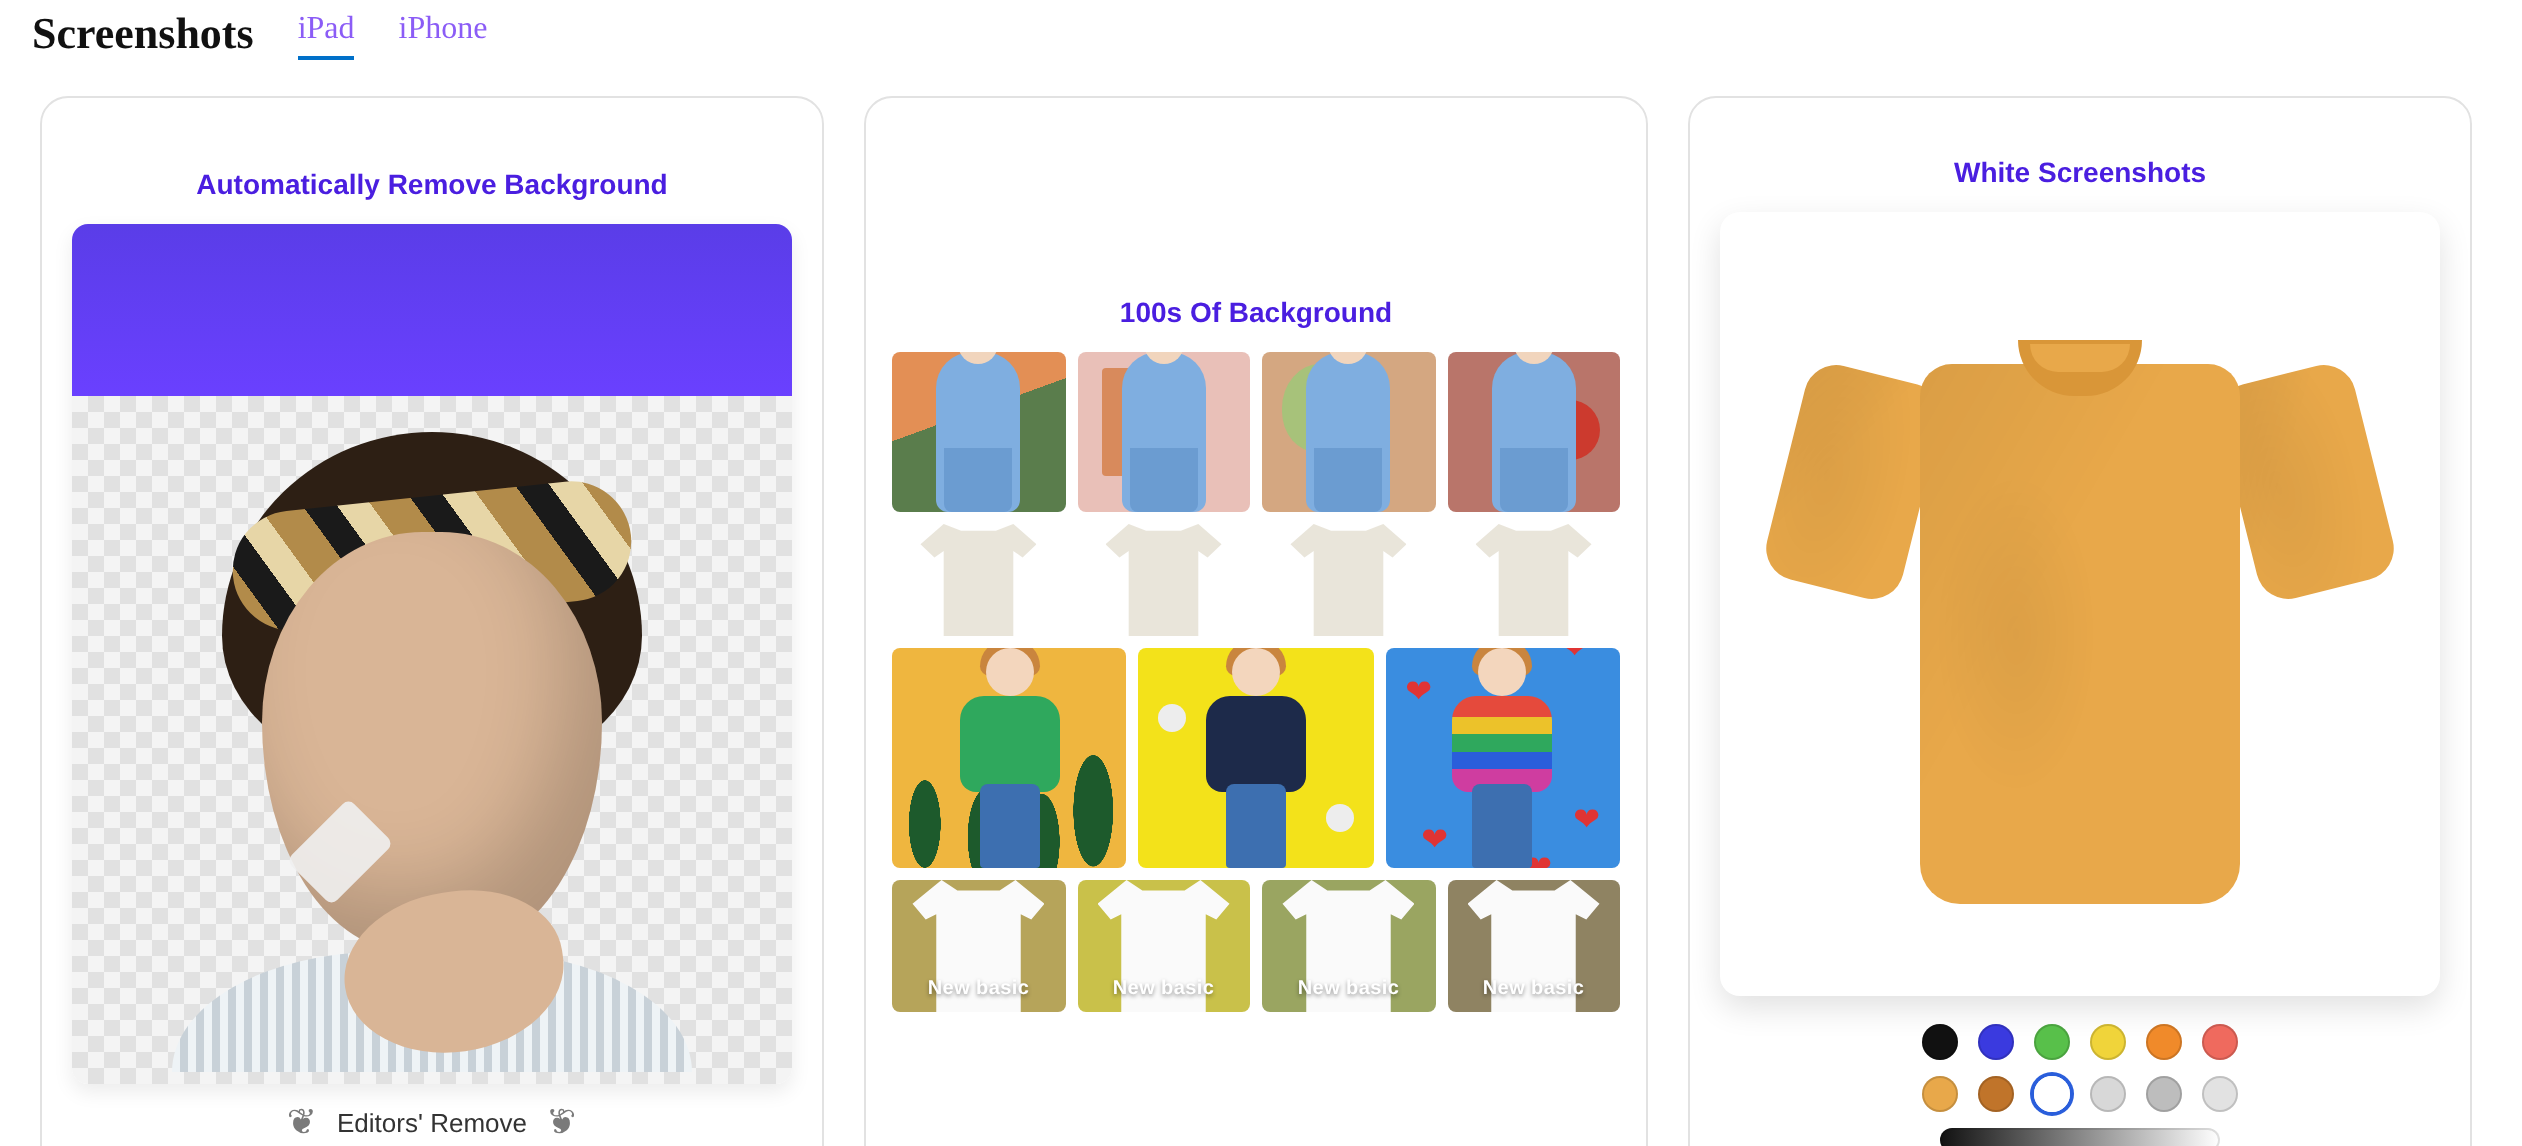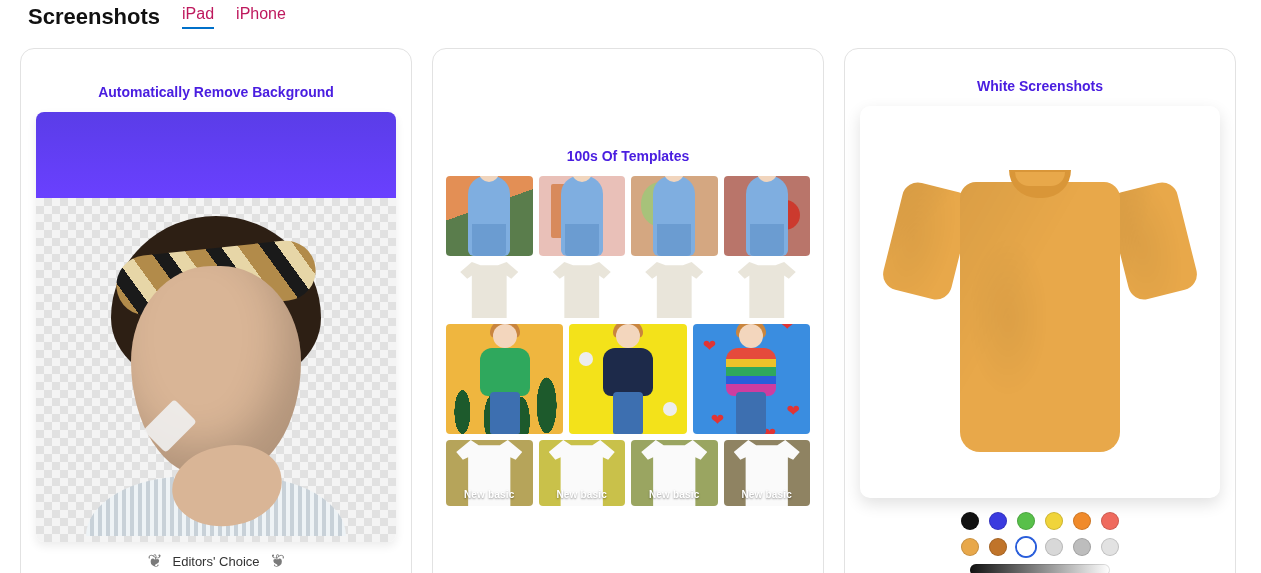--- a/index.html
+++ b/index.html
@@ -1,21 +1,21 @@
 <!DOCTYPE html>
 <html><head>
 <meta charset="utf-8">
 <style>
 * { margin: 0; padding: 0; box-sizing: border-box; }
 body { font-family: -apple-system, BlinkMacSystemFont, "Segoe UI", Helvetica, Arial, sans-serif; background: #fff; width: 1261px; height: 573px; overflow: hidden; }
 
-.header-row { display: flex; align-items: center; gap: 22px; padding: 4px 20px 12px 28px; }
+.header-row { display: flex; align-items: flex-end; gap: 22px; padding: 4px 20px 12px 16px; font-family: Liberation Serif, serif; }
 .section-title { font-size: 22px; font-weight: 700; color: #111; }
 .device-tabs { display: flex; gap: 22px; }
-.device-tab { font-size: 16px; color: #be185d; cursor: pointer; padding-bottom: 4px; }
+.device-tab { font-size: 16px; color: #8b5cf6; cursor: pointer; padding-bottom: 4px; }
 .device-tab.active { border-bottom: 2px solid #0070c9; font-weight: 500; }
 
 .cards-row { display: flex; gap: 20px; padding: 6px 20px 0 20px; }
 
 .card { border: 1px solid #e2e2e2; border-radius: 14px; width: 392px; height: 554px; padding: 14px 14px 10px 14px; display: flex; flex-direction: column; align-items: center; overflow: hidden; justify-content: center; }
 
 .card-title { font-size: 14px; font-weight: 700; color: #4a1ee0; margin-bottom: 12px; }
 
 
 .rb-frame { width: 360px; height: 430px; border-radius: 8px; position: relative; overflow: hidden; box-shadow: 0 4px 10px rgba(0,0,0,.08); }
@@ -122,27 +122,27 @@
         <div class="rb-neck"></div>
         <div class="rb-hair"></div>
         <div class="rb-band"></div>
         <div class="rb-head"></div>
         <div class="rb-earring"></div>
         <div class="rb-hand"></div>
       </div>
     </div>
     <div class="editors-row">
       <span class="laurel">❦</span>
-      <span>Editors' Choice</span>
+      <span>Editors' Remove</span>
       <span class="laurel mir">❦</span>
     </div>
   </div>
 
   <div class="card">
-    <div class="card-title">100s Of Templates</div>
+    <div class="card-title">100s Of Background</div>
 
     <style>
       .tpl-rows { width:364px; display:flex; flex-direction:column; gap:6px; }
       .tr { display:flex; gap:6px; }
       .tr .tpl { flex:1;text-decoration:underline; }
     </style>
     <div class="tpl-rows">
       <div class="tr">
         <div class="row1 tpl bg-a">
             <div class="suit-body">

